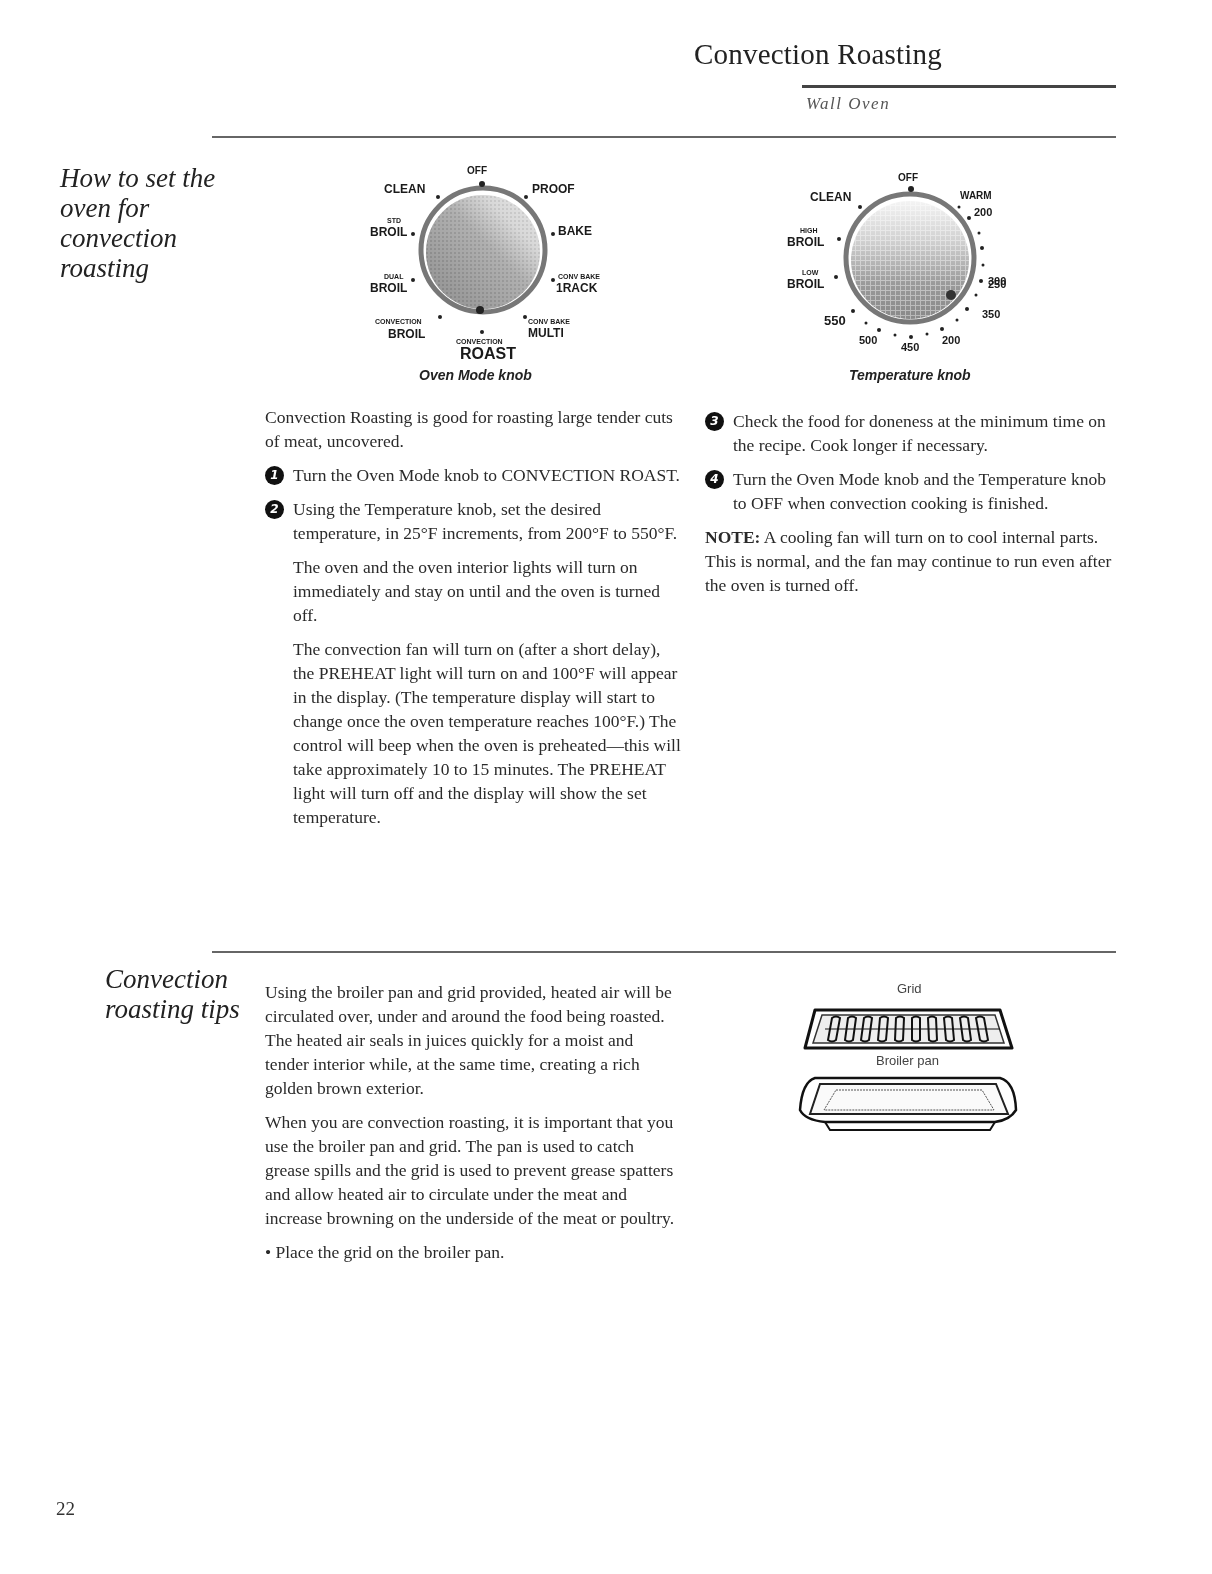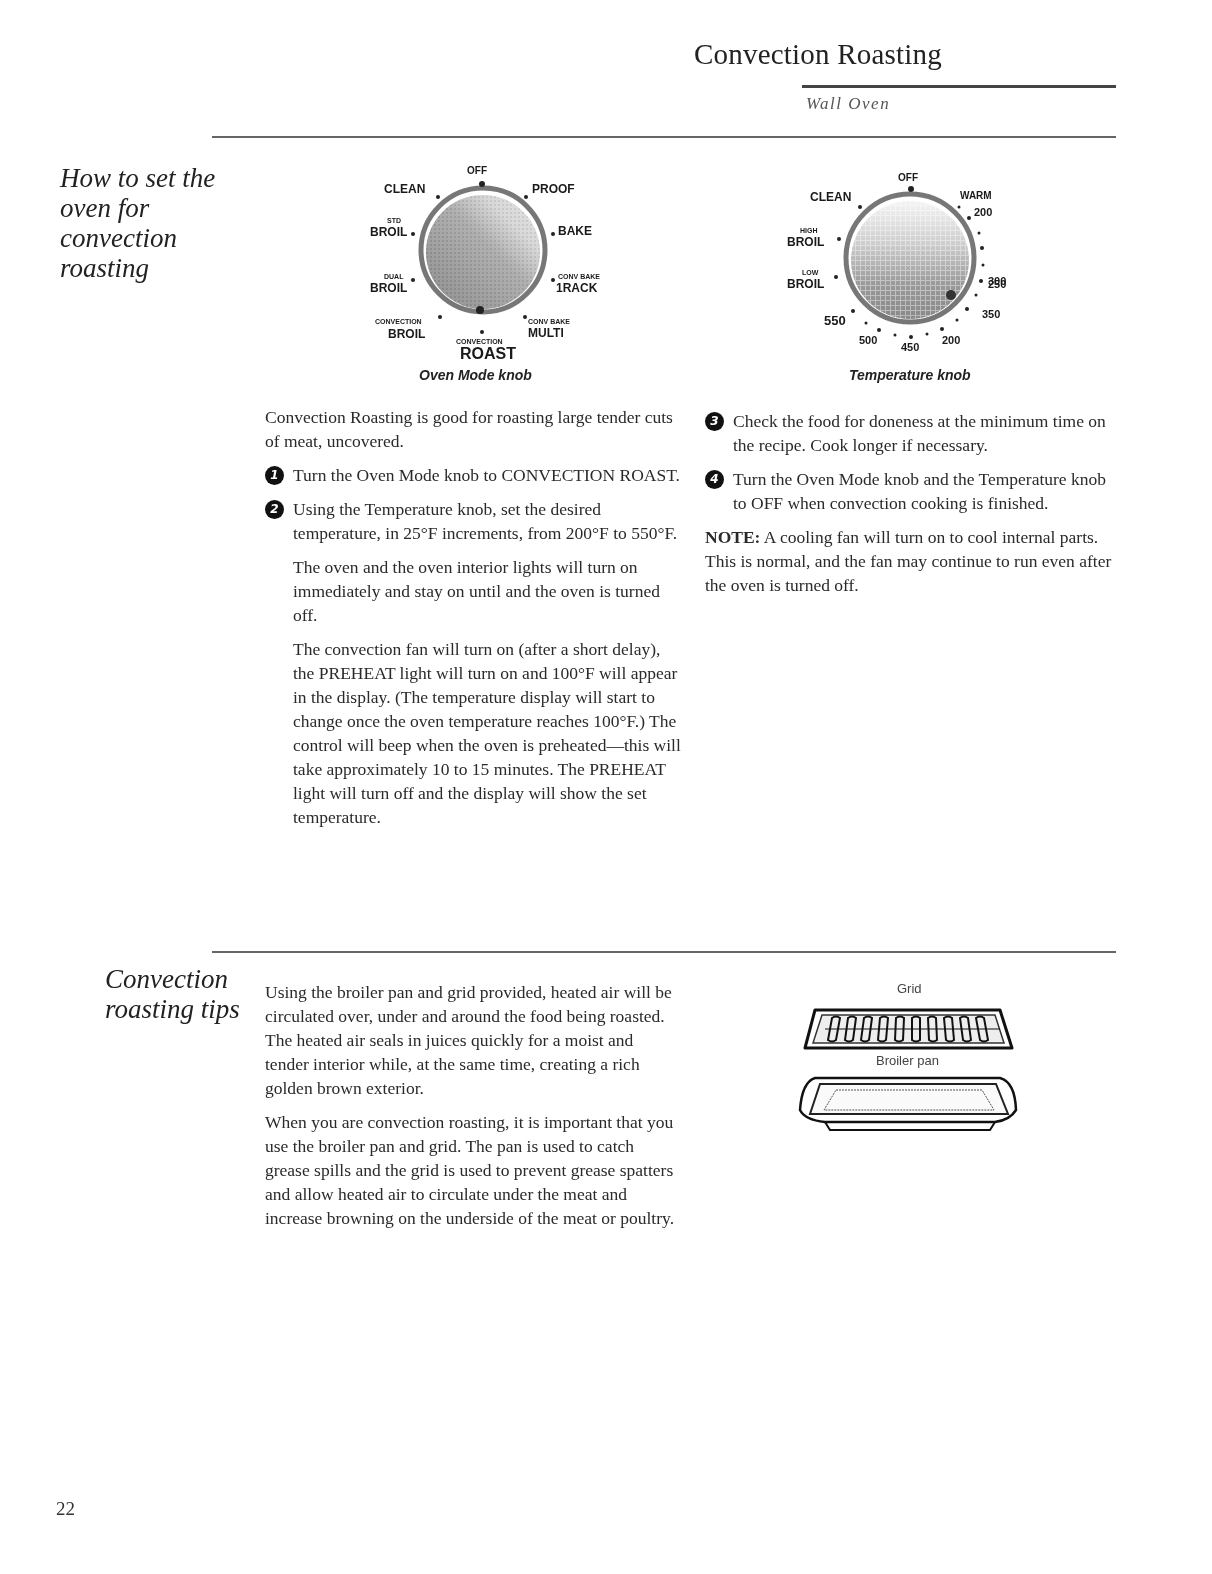--- a/index.html
+++ b/index.html
@@ -174,20 +174,21 @@
   <p class="para"><span class="note-label">NOTE:</span><span> A cooling fan will turn on to cool internal parts. This is normal, and the fan may continue to run even after the oven is turned off.</span></p>
 </div>
 
 <div class="abs rule rule2"></div>
 
 <div class="abs side-heading sh2">Convection roasting tips</div>
 
 <div class="abs body-text col1" style="top:980px;width:415px;">
   <p class="para">Using the broiler pan and grid provided, heated air will be circulated over, under and around the food being roasted. The heated air seals in juices quickly for a moist and tender interior while, at the same time, creating a rich golden brown exterior.</p>
   <p class="para">When you are convection roasting, it is important that you use the broiler pan and grid. The pan is used to catch grease spills and the grid is used to prevent grease spatters and allow heated air to circulate under the meat and increase browning on the underside of the meat or poultry.</p>
+  <p class="bullet">• Place the grid on the broiler pan.</p>
 </div>
 
 <div class="knob-fig" style="left:770px; top:975px; width:260px; height:170px;">
   <span class="fig-caption" style="left:127px;top:6px;">Grid</span>
   <svg width="260" height="60" style="position:absolute;left:0;top:25px;">
     <path d="M45 10 L230 10 L242 48 L35 48 Z" fill="#fff" stroke="#111" stroke-width="3" stroke-linejoin="round"></path>
     <path d="M52 15 L225 15 L234 43 L43 43 Z" fill="#eee" stroke="#333" stroke-width="1.5"></path>
     <g stroke="#111" stroke-width="2" fill="none">
       <path d="M62 18 q4 -3 8 0 l-4 22 q-4 3 -8 0 z"></path>
       <path d="M78 18 q4 -3 8 0 l-3 22 q-4 3 -8 0 z"></path>

